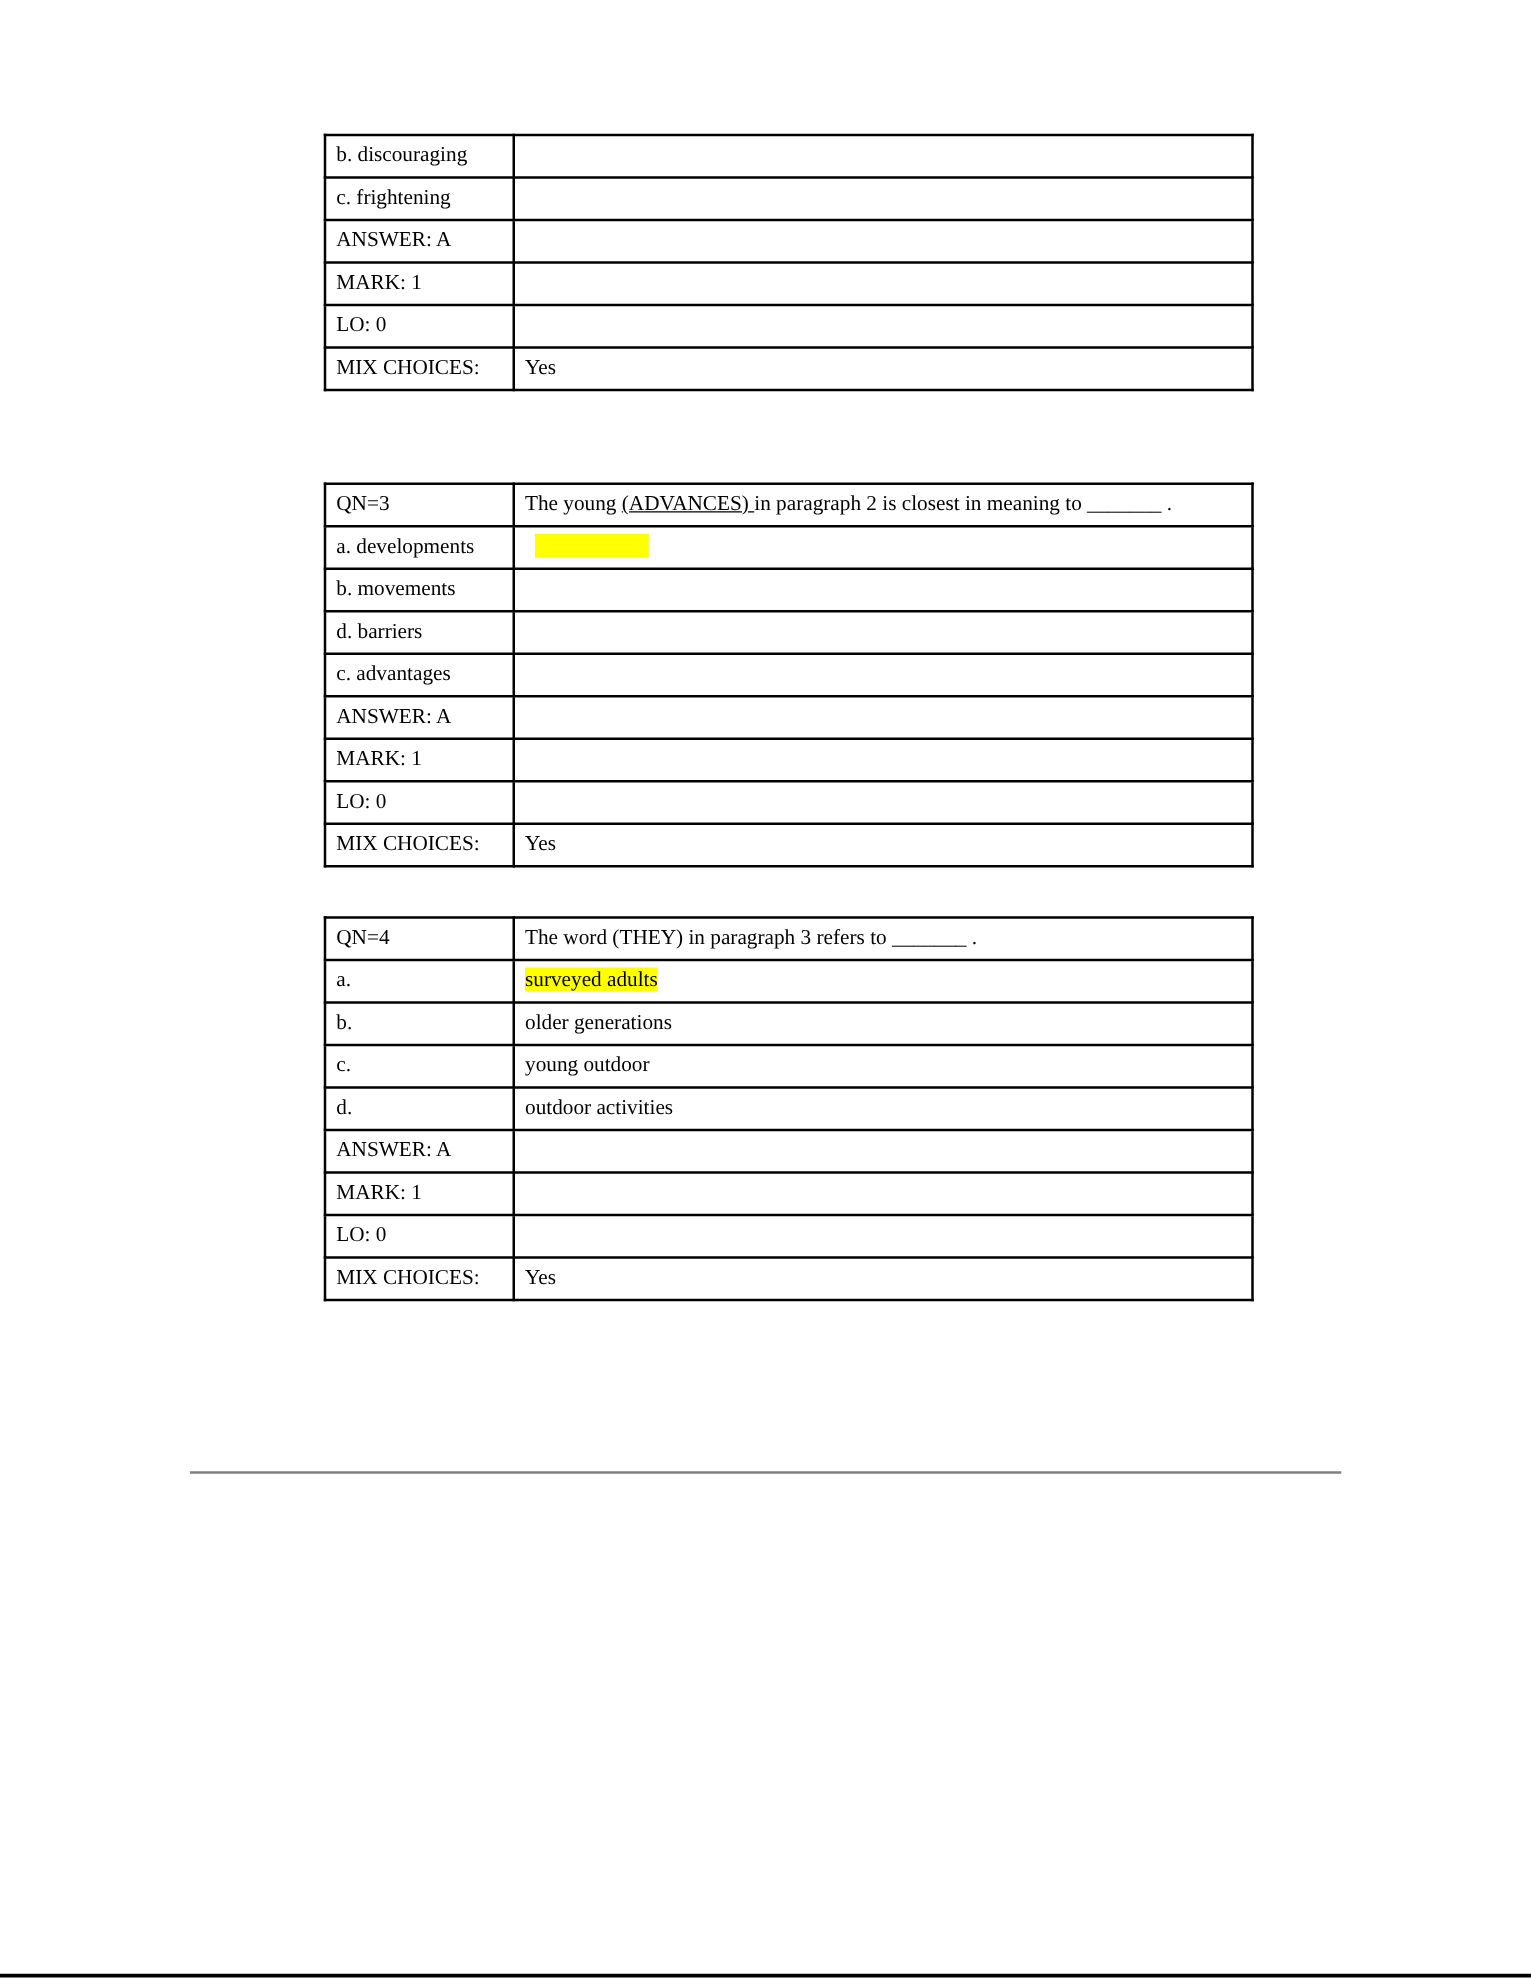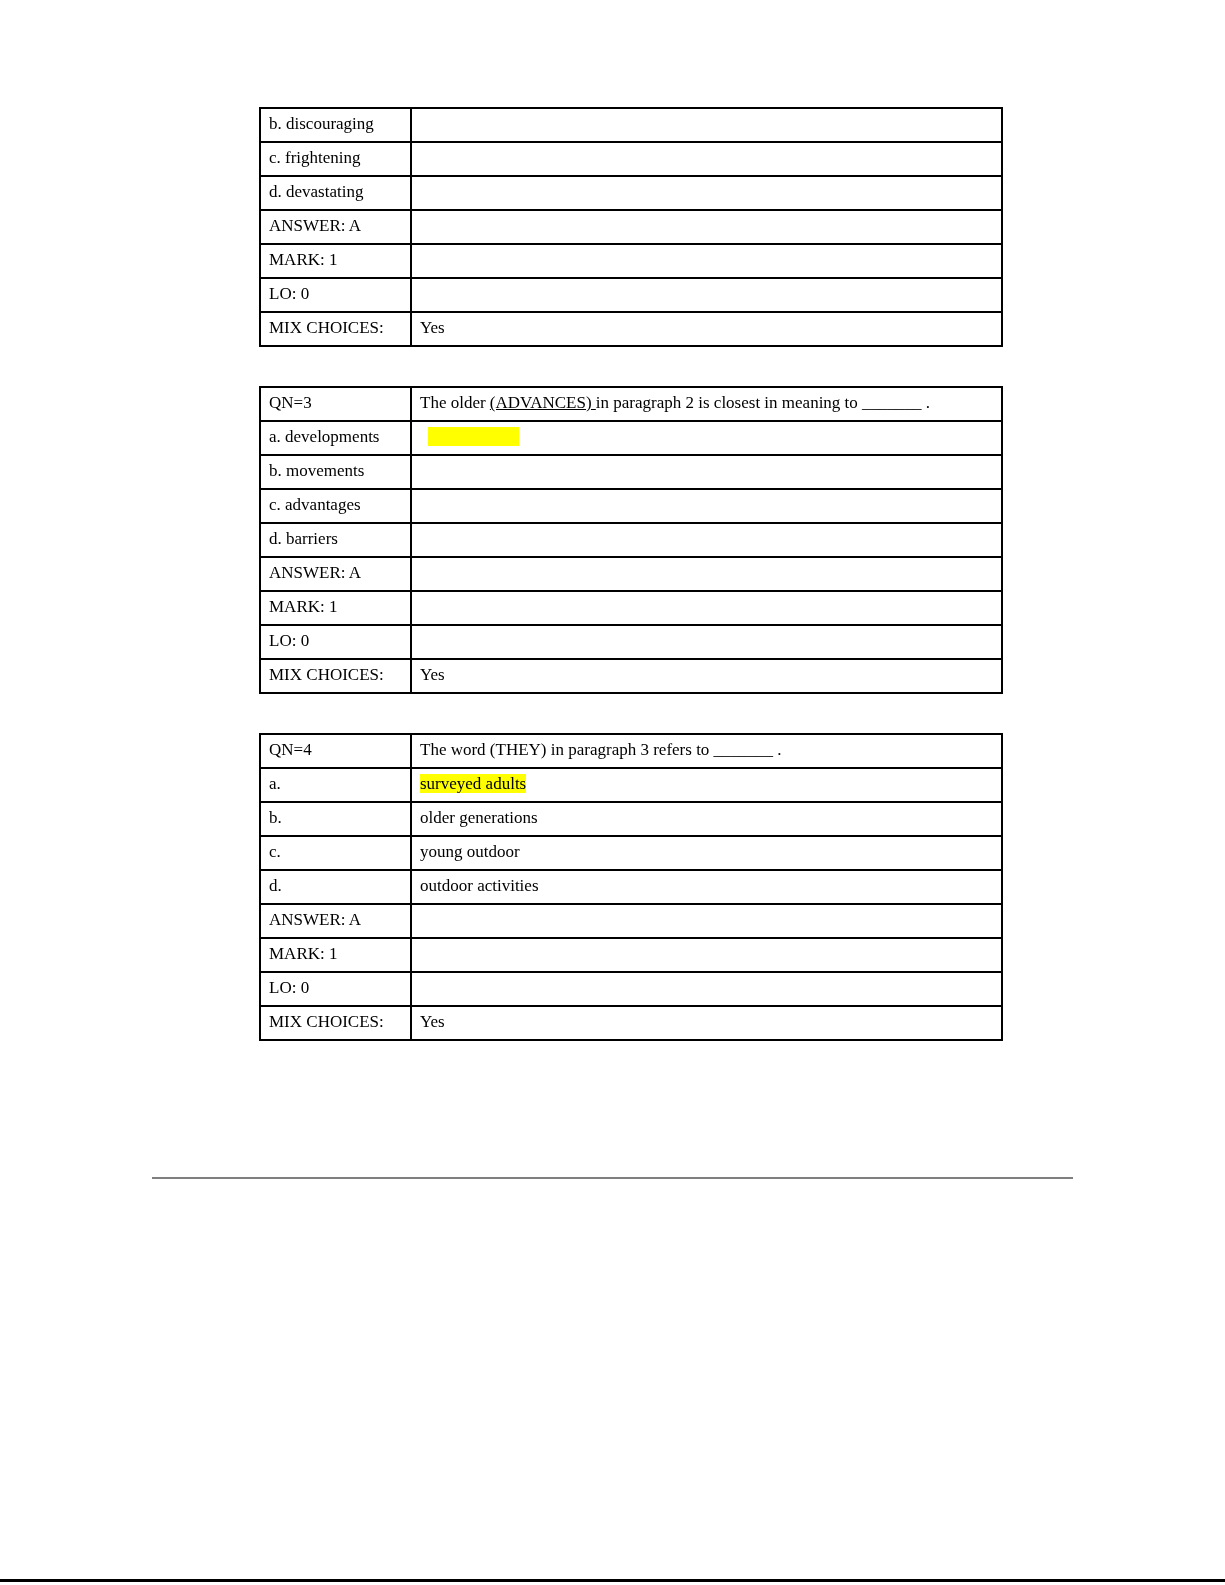--- a/index.html
+++ b/index.html
@@ -67,24 +67,20 @@
     <tbody>
         <tr>
       <td>b. discouraging</td>
       <td></td>
     </tr>
     <tr>
       <td>c. frightening</td>
       <td></td>
     </tr>
     <tr>
-      <td>d. devastating</td>
-      <td></td>
-    </tr>
-    <tr>
       <td>ANSWER: A</td>
       <td></td>
     </tr>
     <tr>
       <td>MARK: 1</td>
       <td></td>
     </tr>
     <tr>
       <td>LO: 0</td>
       <td></td>
@@ -97,36 +93,36 @@
     </table>
 
   <table class="qtable t2">
     <colgroup>
         <col class="c1">
         <col>
       </colgroup>
     <tbody>
         <tr>
       <td>QN=3</td>
-      <td><span>The older </span><span class="ul">(ADVANCES) </span><span>in paragraph 2 is closest in meaning to _______ .</span></td>
+      <td><span>The young </span><span class="ul">(ADVANCES) </span><span>in paragraph 2 is closest in meaning to _______ .</span></td>
     </tr>
     <tr>
       <td>a. developments</td>
       <td><span class="blank-hl"></span></td>
     </tr>
     <tr>
       <td>b. movements</td>
       <td></td>
     </tr>
     <tr>
-      <td>c. advantages</td>
+      <td>d. barriers</td>
       <td></td>
     </tr>
     <tr>
-      <td>d. barriers</td>
+      <td>c. advantages</td>
       <td></td>
     </tr>
     <tr>
       <td>ANSWER: A</td>
       <td></td>
     </tr>
     <tr>
       <td>MARK: 1</td>
       <td></td>
     </tr>

